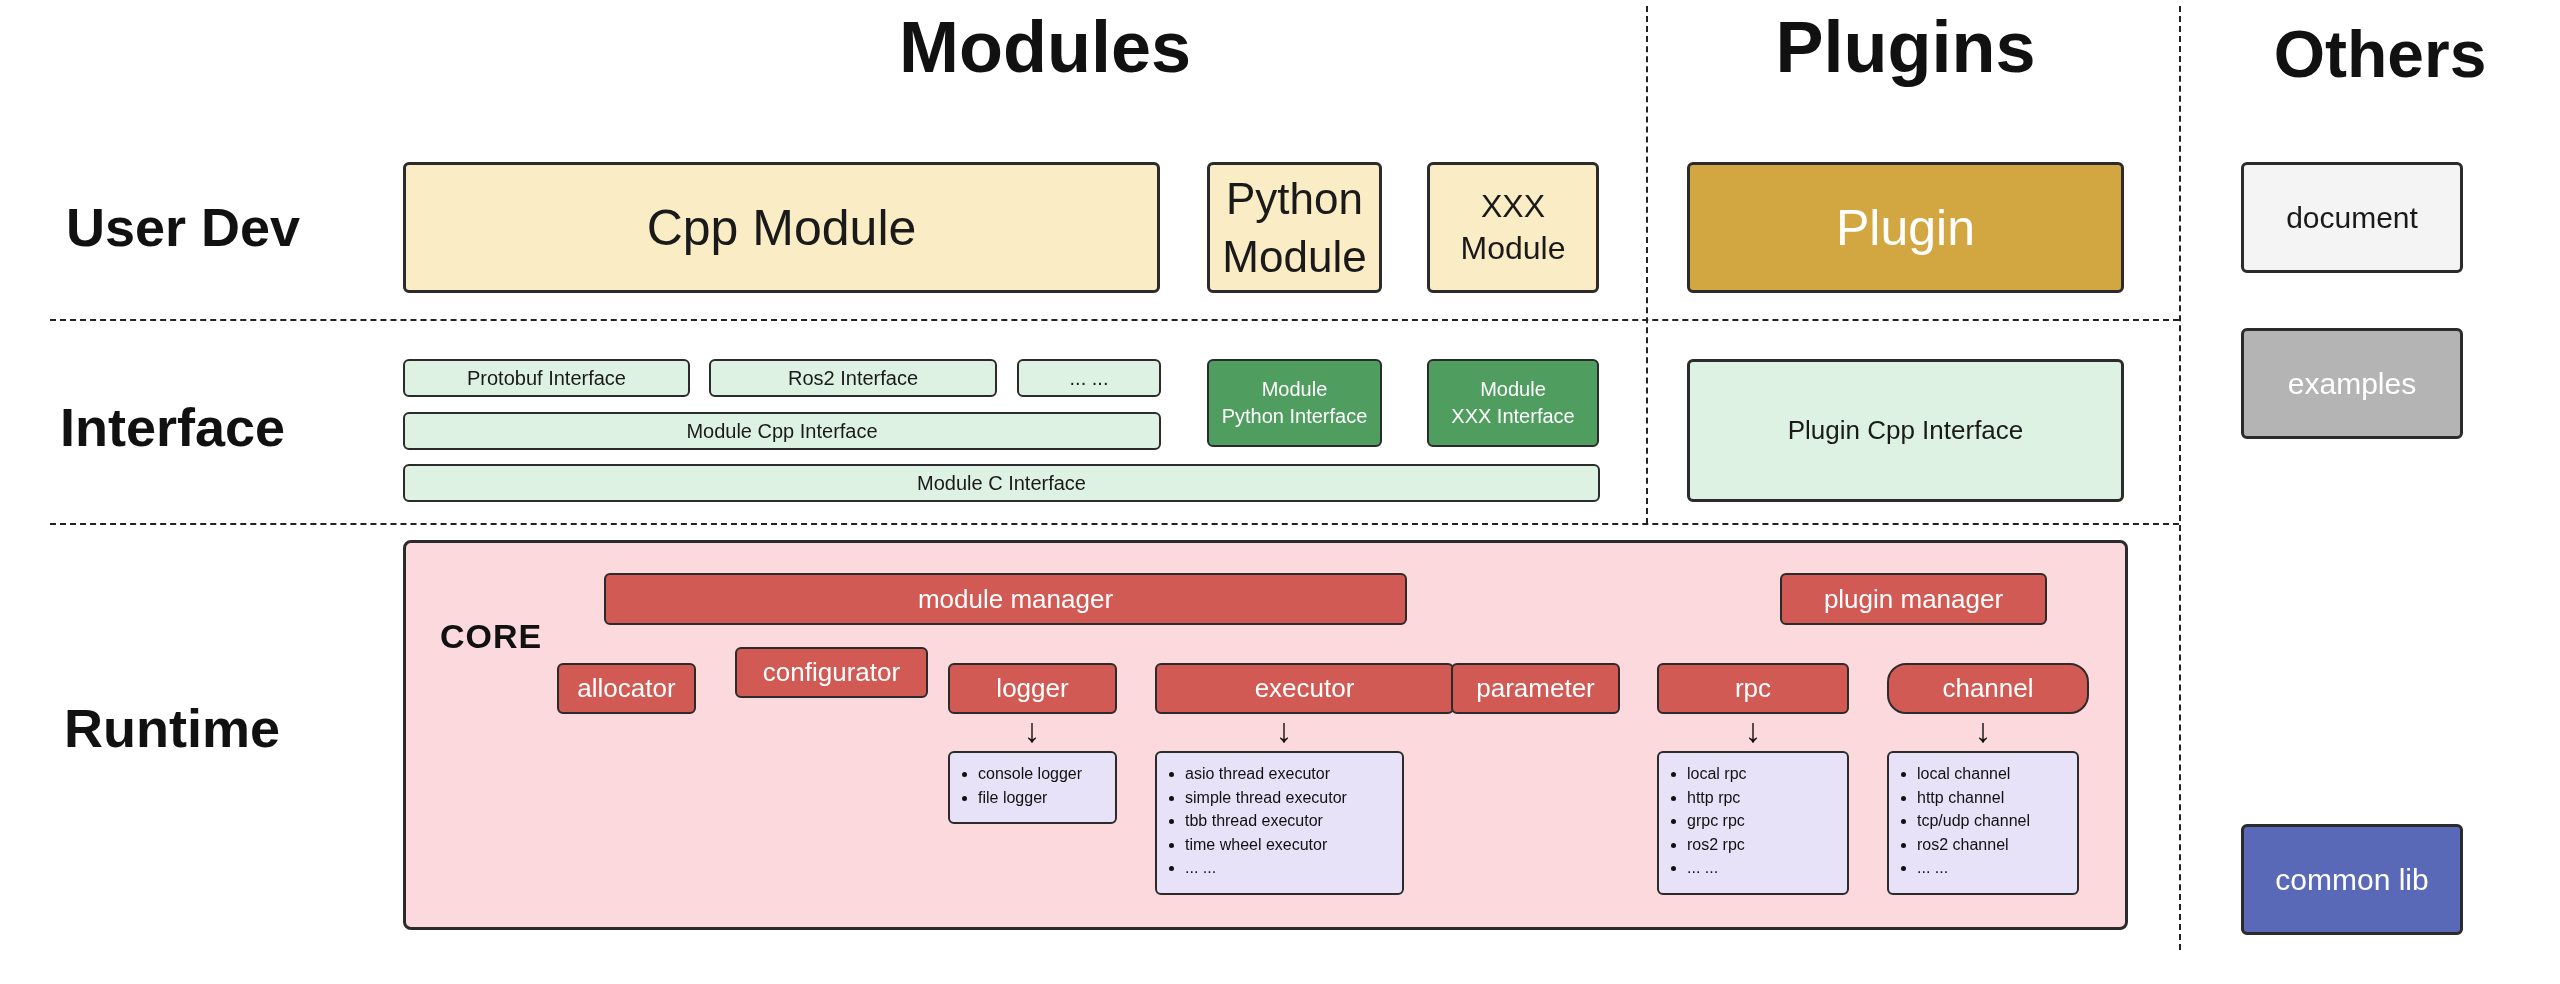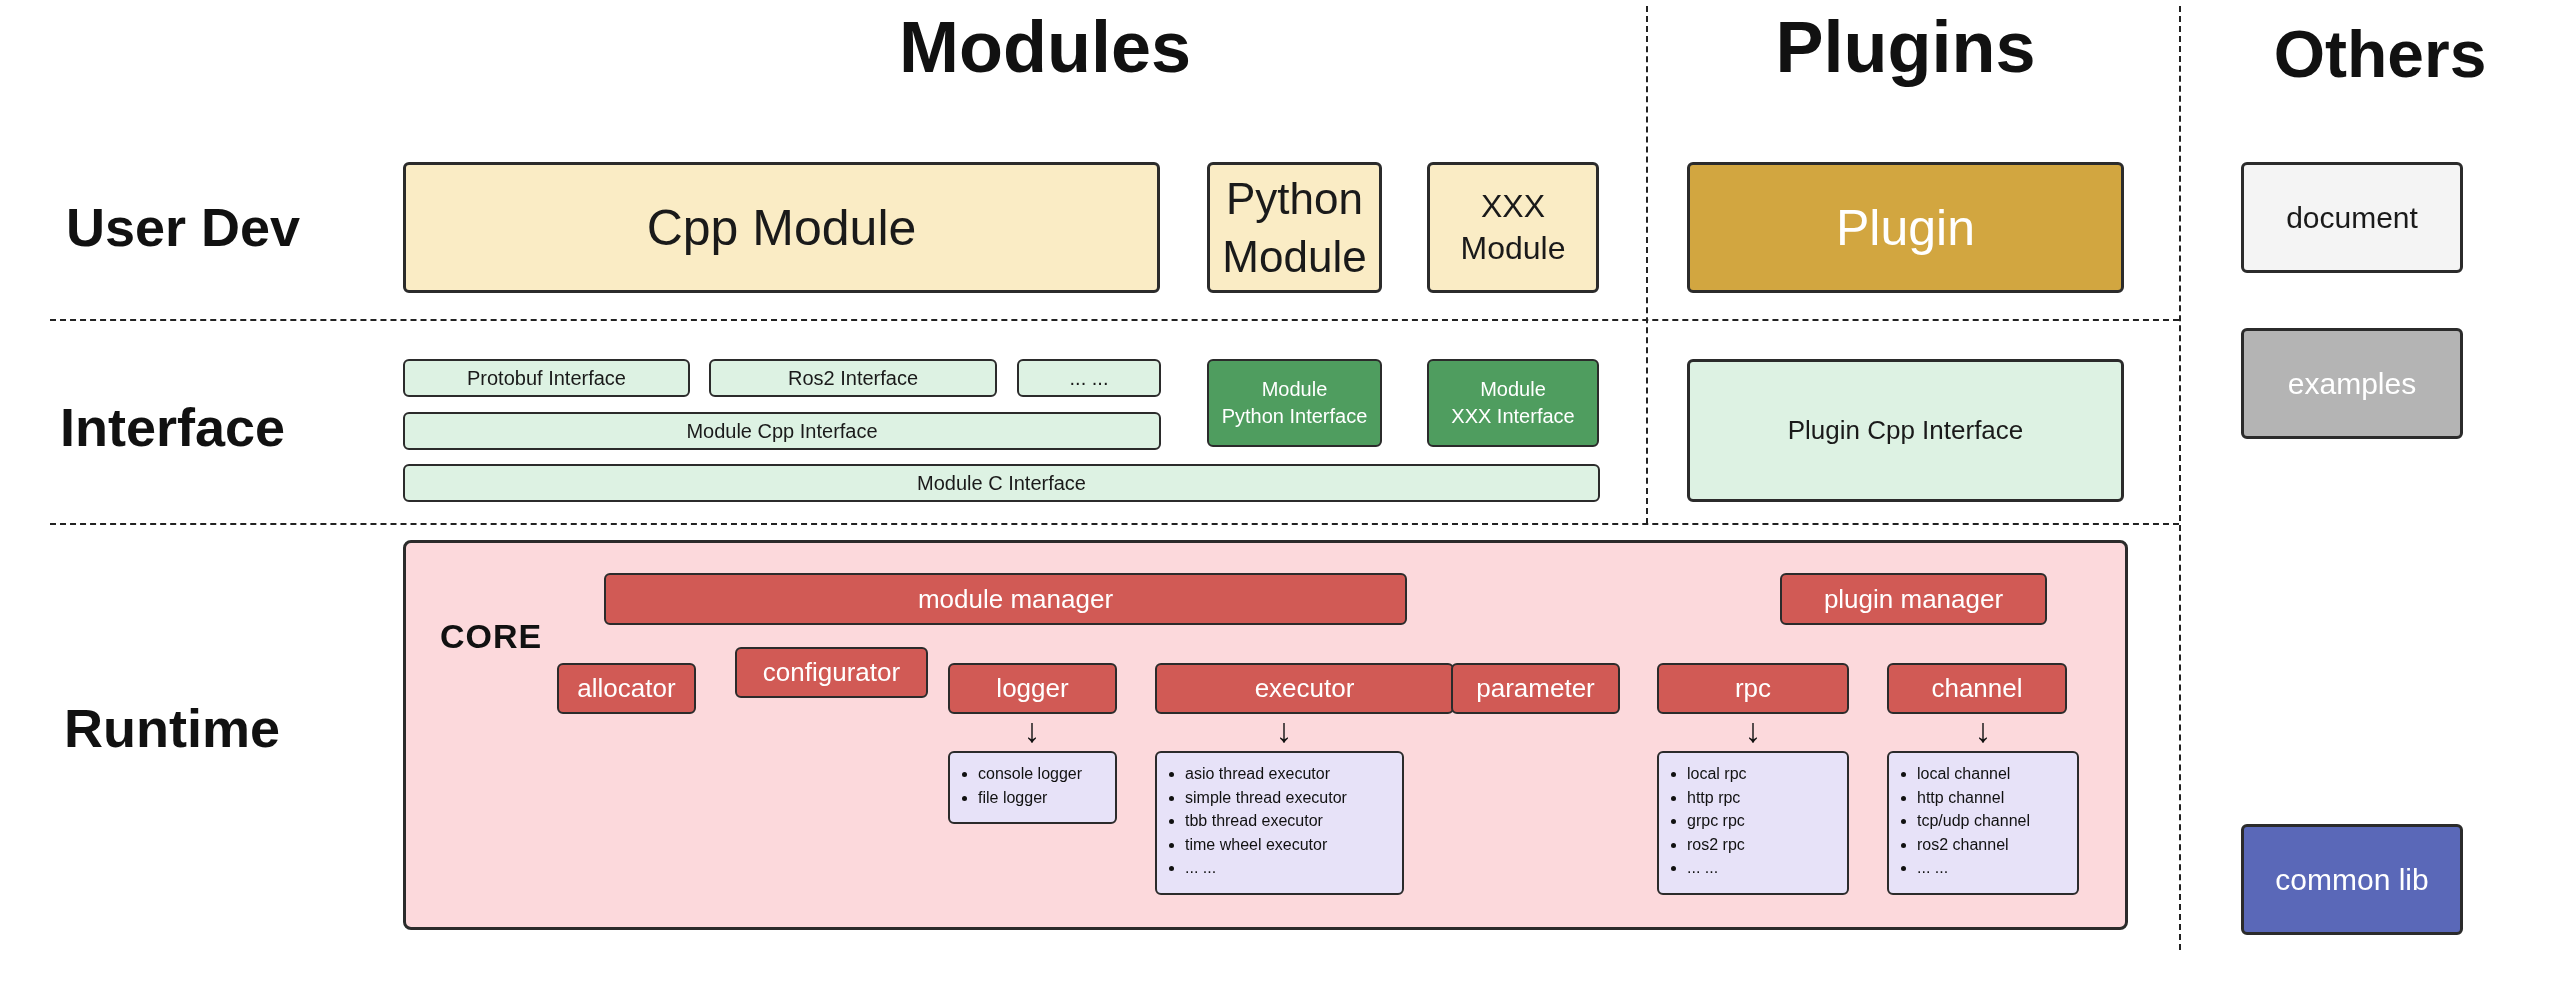--- a/index.html
+++ b/index.html
@@ -58,21 +58,21 @@
   .red { position: absolute; display: flex; align-items: center; justify-content: center;
          background: #d15a55; color: #fff; border: 2px solid #2b2b2b; border-radius: 6px; font-size: 26px; }
   #module-manager { left: 198px;  top: 30px;  width: 803px; height: 52px; padding-left: 20px; }
   #plugin-manager { left: 1374px; top: 30px;  width: 267px; height: 52px; }
   #allocator    { left: 151px;  top: 120px; width: 139px; height: 51px; }
   #configurator { left: 329px;  top: 104px; width: 193px; height: 51px; }
   #logger       { left: 542px;  top: 120px; width: 169px; height: 51px; }
   #executor     { left: 749px;  top: 120px; width: 299px; height: 51px; }
   #parameter    { left: 1045px; top: 120px; width: 169px; height: 51px; }
   #rpc          { left: 1251px; top: 120px; width: 192px; height: 51px; }
-  #channel      { left: 1481px; top: 120px; width: 180px; height: 51px; }
+  #channel      { left: 1481px; top: 120px; width: 202px; height: 51px; border-radius: 19px; }
 
   .arrow { position: absolute; top: 168px; width: 40px; text-align: center;
            font-size: 34px; font-weight: bold; color: #111; }
   #arrow-logger   { left: 606px; }
   #arrow-executor { left: 858px; }
   #arrow-rpc      { left: 1327px; }
   #arrow-channel  { left: 1557px; }
 
   .impl { position: absolute; top: 208px; background: #e7e2f8; border: 2px solid #2b2b2b;
           border-radius: 6px; font-size: 16px; color: #111; padding: 8px 6px 8px 0; }

